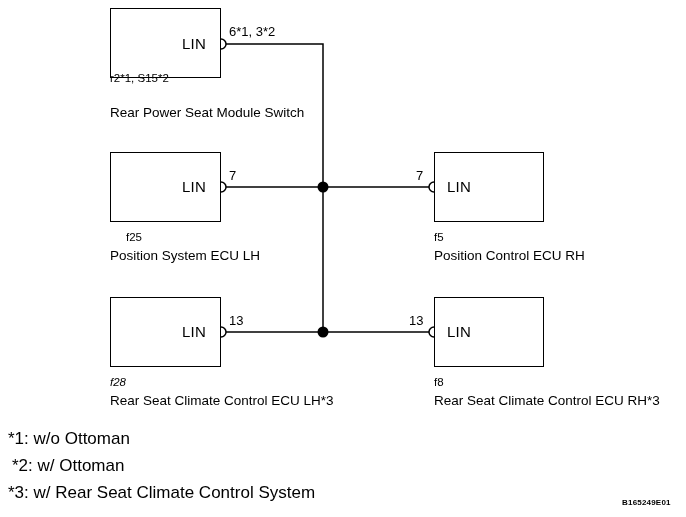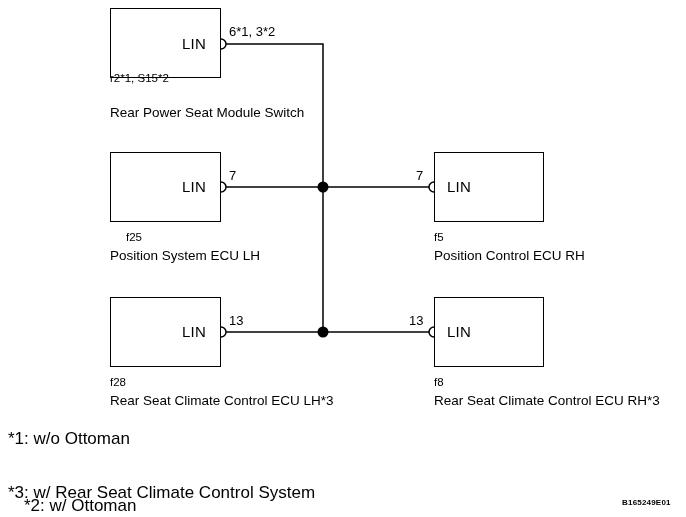--- a/index.html
+++ b/index.html
@@ -106,26 +106,26 @@
 
 <div class="node-box" style="left:434px; top:152px; width:110px; height:70px;"></div>
 <div class="port-label" style="left:447px; top:180px;">LIN</div>
 <div class="pin-label" style="left:416px; top:169px;">7</div>
 <div class="connector-id" style="left:434px; top:231px;">f5</div>
 <div class="component-name" style="left:434px; top:249px;">Position Control ECU RH</div>
 
 <div class="node-box" style="left:110px; top:297px; width:111px; height:70px;"></div>
 <div class="port-label" style="left:182px; top:325px;">LIN</div>
 <div class="pin-label" style="left:229px; top:314px;">13</div>
-<div class="connector-id" style="left:110px; top:376px;">f28</div>
+<div class="connector-id" style="left:110px; top:376px;font-style:italic;">f28</div>
 <div class="component-name" style="left:110px; top:394px;">Rear Seat Climate Control ECU LH*3</div>
 
 <div class="node-box" style="left:434px; top:297px; width:110px; height:70px;"></div>
 <div class="port-label" style="left:447px; top:325px;">LIN</div>
 <div class="pin-label" style="left:409px; top:314px;">13</div>
 <div class="connector-id" style="left:434px; top:376px;">f8</div>
 <div class="component-name" style="left:434px; top:394px;">Rear Seat Climate Control ECU RH*3</div>
 
 <div class="footnote" style="left:8px; top:432px;">*1: w/o Ottoman</div>
-<div class="footnote" style="left:24px; top:459px;margin-top:40px;">*2: w/ Ottoman</div>
+<div class="footnote" style="left:12px; top:459px;">*2: w/ Ottoman</div>
 <div class="footnote" style="left:8px; top:486px;">*3: w/ Rear Seat Climate Control System</div>
 
 <div class="ref-code" style="left:622px; top:498px;">B165249E01</div>
 
 </body></html>

